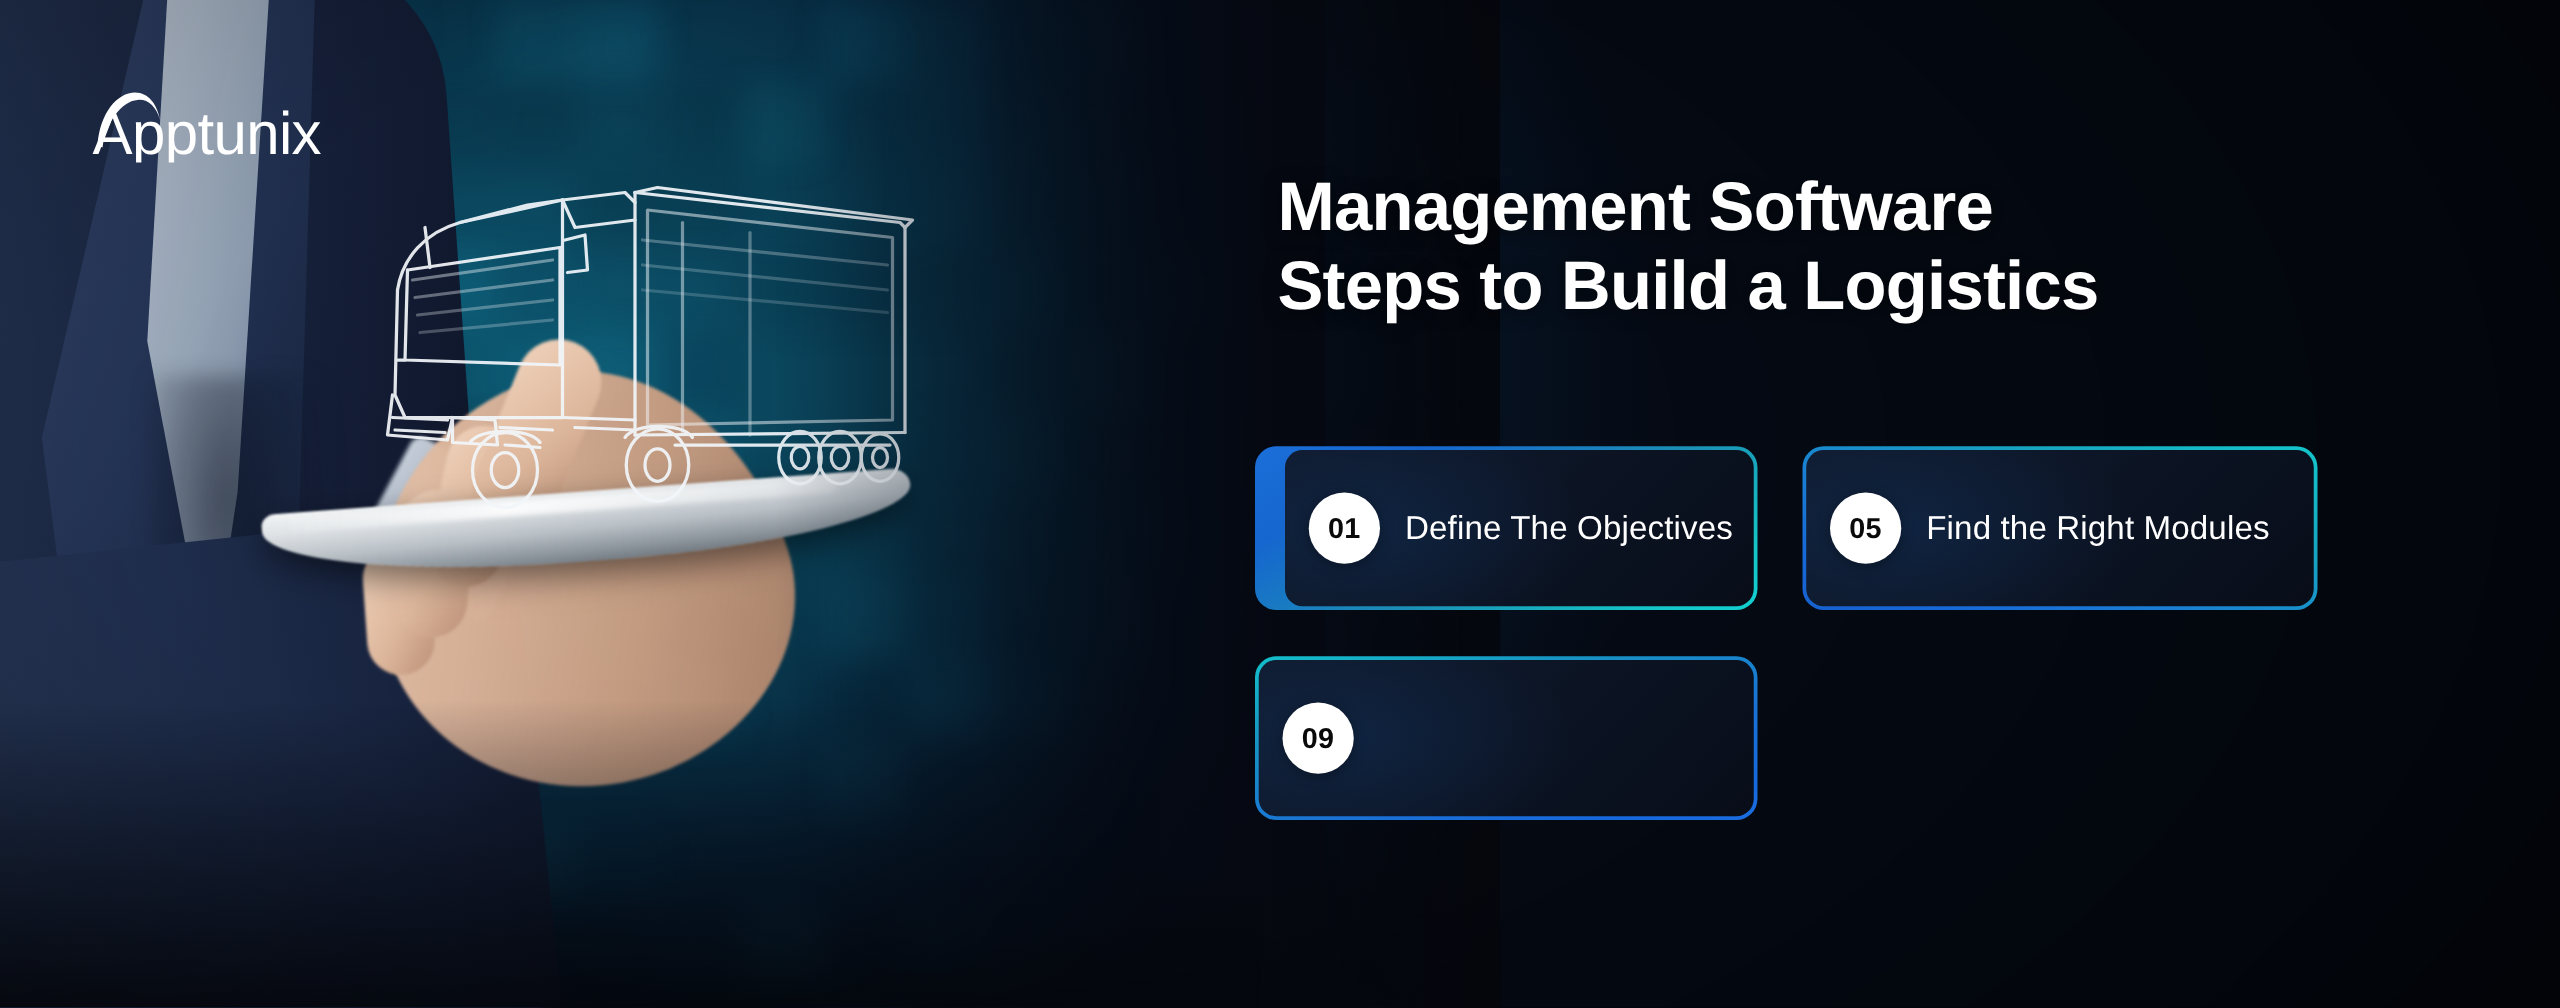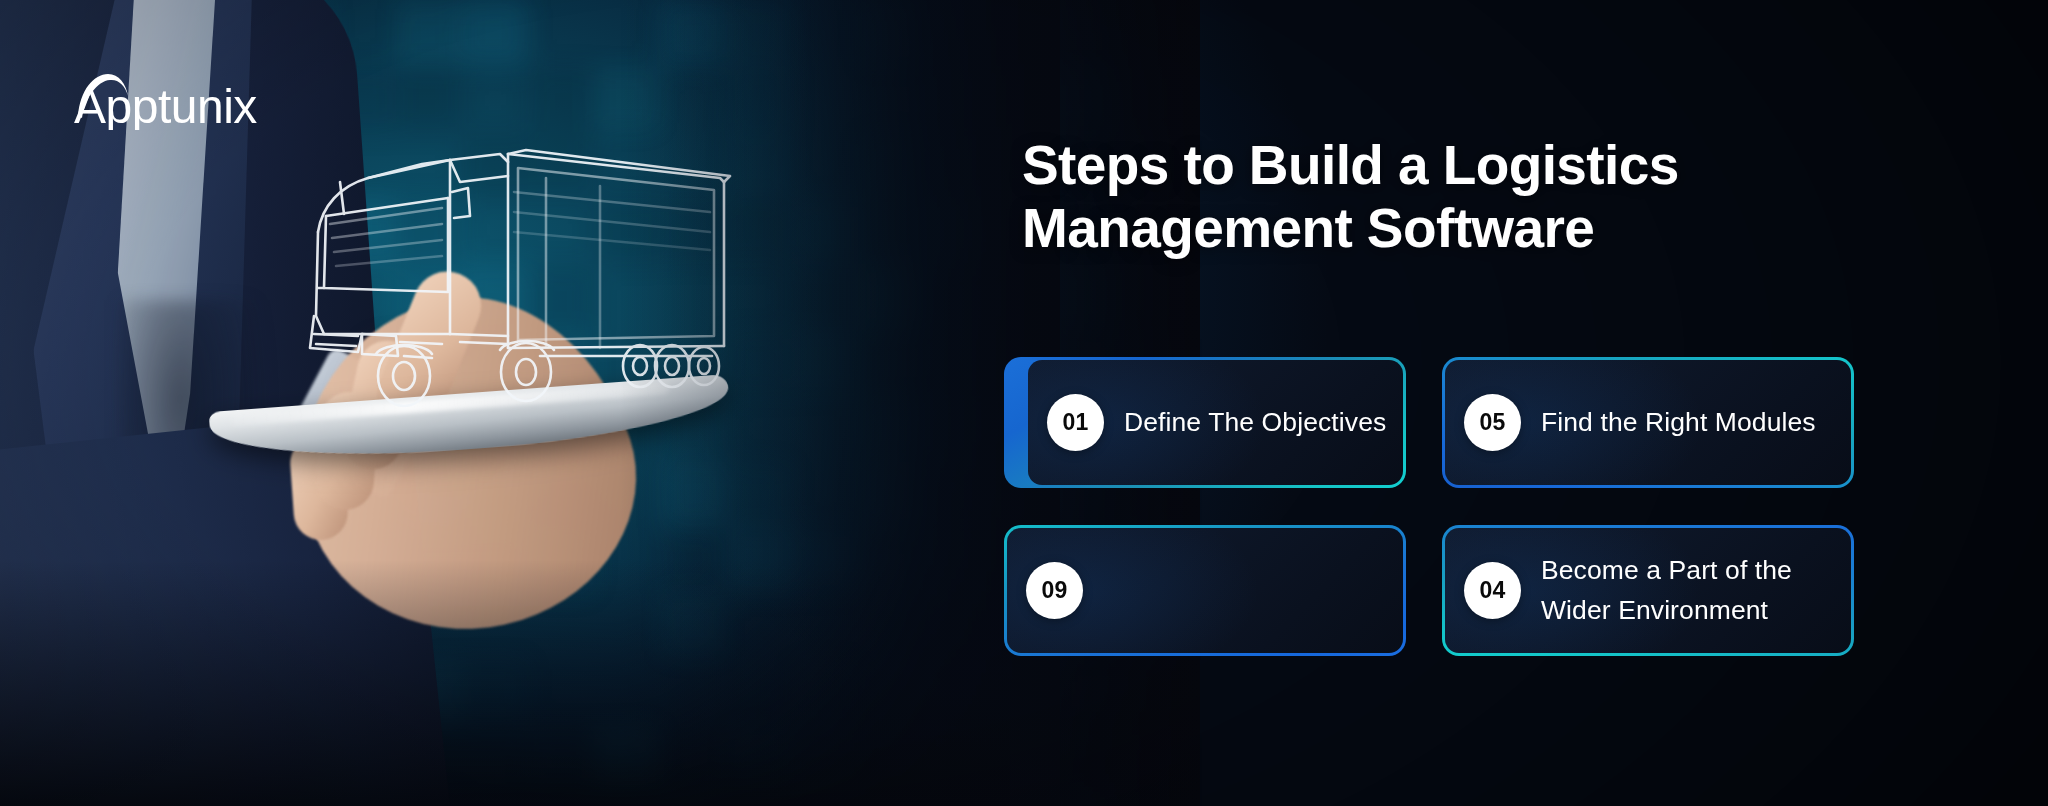--- a/index.html
+++ b/index.html
@@ -230,20 +230,21 @@
   }
 
   .card-label {
     color:#ffffff;
     font-size:26.5px;
     font-weight:400;
     line-height:1.48;
     letter-spacing:.1px;
     z-index:2;
     padding-right:12px;
+    text-align:right;
   }
 </style>
 </head>
 <body>
 
 <div id="banner">
 
   <div class="bg-base"></div>
   <div class="mosaic" id="mosaic">
       <div class="sq" style="left: 66px; top: 0px; width: 66px; height: 66px; background: rgba(5, 20, 36, 0.28); opacity: 0.95;"></div>
@@ -475,22 +476,22 @@
   <div class="vignette"></div>
 
   <div class="logo">
     <svg width="205" height="62" viewBox="0 0 205 62">
       <path d="M8 48 C10 22 24 6 38 6 C49 6 56 16 58 28 C55 17 48 11 40 12 C27 13 15 30 12 50 Z" fill="#ffffff"></path>
       <text x="4" y="55" font-family="Liberation Sans, sans-serif" font-size="48" font-weight="400" fill="#ffffff" letter-spacing="-0.5">Apptunix</text>
     </svg>
   </div>
 
   <h1 class="headline">
+    <span class="ln">Management Software</span>
     <span class="ln">Steps to Build a Logistics</span>
-    <span class="ln">Management Software</span>
   </h1>
 
   <div class="cards">
 
     <div class="card g1">
       <div class="card-inner">
         <div class="badge">01</div>
         <div class="card-label">Define The Objectives</div>
       </div>
     </div>
@@ -501,21 +502,15 @@
         <div class="card-label">Find the Right Modules</div>
       </div>
     </div>
 
     <div class="card g3">
       <div class="card-inner">
         <div class="badge">09</div>
       </div>
     </div>
 
-    <div class="card g4">
-      <div class="card-inner">
-        <div class="badge">04</div>
-        <div class="card-label">Become a Part of the Wider Environment</div>
-      </div>
-    </div>
 
   </div>
 </div>
 
 </body></html>

